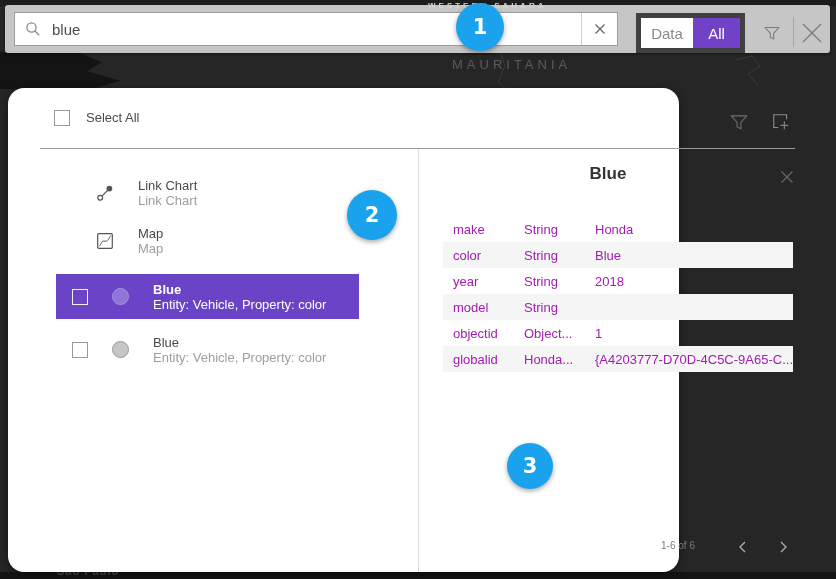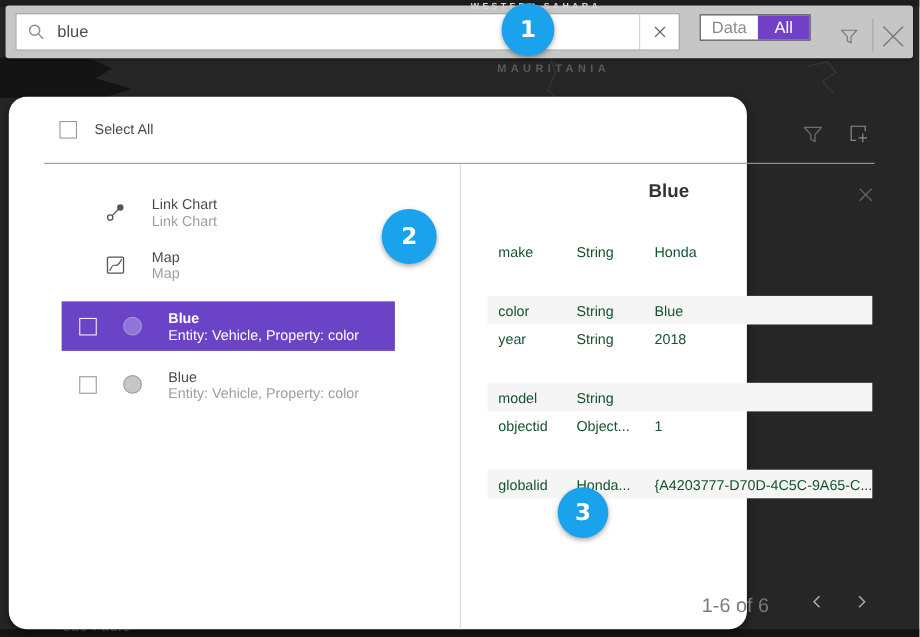--- a/index.html
+++ b/index.html
@@ -7,38 +7,38 @@
     position:relative;width:836px;height:579px;overflow:hidden;
     background:#262626;font-family:"Liberation Sans",sans-serif;
     -webkit-font-smoothing:antialiased;
   }
   
   .map-strip-top{position:absolute;left:0;top:0;right:0;height:6px;background:#1d1d1d;}
   .map-top-label{position:absolute;left:428px;top:1px;font-size:8px;font-weight:bold;
     letter-spacing:3px;color:#d6d6d6;z-index:3;white-space:nowrap;}
   .map-land{position:absolute;left:0;top:52px;width:150px;height:37px;background:#141414;
     clip-path:polygon(0 0,52% 0,68% 28%,58% 52%,80% 78%,62% 100%,0 100%);}
-  .map-country-label{position:absolute;left:452px;top:57px;font-size:10px;font-weight:bold;
+  .map-country-label{position:absolute;left:452px;top:57px;font-size:13px;font-weight:normal;
     letter-spacing:4px;color:#5a5a5a;white-space:nowrap;}
   .map-lines{position:absolute;left:0;top:52px;z-index:0;}
   .map-strip-bottom{position:absolute;left:0;right:0;top:572px;height:7px;background:#141414;z-index:1;}
   .map-city-label{position:absolute;left:57px;top:565px;font-size:11px;font-weight:bold;
     color:#4f4f4f;z-index:1;letter-spacing:1px;}
   
   .topbar{position:absolute;left:5px;top:5px;width:825px;height:48px;background:#c6c6c6;
     border-radius:3px;z-index:2;box-shadow:0 1px 3px rgba(0,0,0,.45);}
   .search-box{position:absolute;left:9px;top:7px;width:604px;height:34px;background:#fff;
     border:1px solid #9c9c9c;box-sizing:border-box;display:flex;align-items:center;}
   .search-box svg.mag{margin-left:10px;flex:0 0 auto;}
   .search-input{border:none;outline:none;flex:1 1 auto;margin-left:9px;font-size:15px;
     color:#4d4d4d;font-family:"Liberation Sans",sans-serif;background:transparent;min-width:0;}
   .clear-btn{width:35px;height:100%;border-left:1px solid #cfcfcf;display:flex;
     align-items:center;justify-content:center;cursor:pointer;flex:0 0 auto;}
-  .segmented{position:absolute;left:631px;top:8px;height:24px;display:flex;background:#fff;
-    border:1px solid #404040;box-sizing:border-box;}
+  .segmented{position:absolute;left:631px;top:8px;height:40px;display:flex;background:#fff;
+    border:5px solid #404040;box-sizing:border-box;}
   .seg-opt{display:flex;align-items:center;justify-content:center;font-size:15px;cursor:pointer;}
   .seg-data{width:52px;color:#8a8a8a;}
   .seg-all{width:47px;background:var(--accent);color:#fff;}
   .bar-filter{position:absolute;left:754px;top:15px;width:26px;height:26px;display:flex;
     align-items:center;justify-content:center;cursor:pointer;}
   .bar-divider{position:absolute;left:788px;top:12px;width:1px;height:30px;background:#a6a6a6;}
   .bar-close{position:absolute;left:794px;top:15px;width:26px;height:26px;display:flex;
     align-items:center;justify-content:center;cursor:pointer;}
   
   .panel{position:absolute;left:8px;top:88px;width:671px;height:484px;background:#fff;
@@ -67,25 +67,25 @@
   .row-3 .row-sub{color:#fff;}
   
   .detail-title{position:absolute;left:450px;top:76px;width:300px;text-align:center;
     font-size:17px;font-weight:600;color:#333;}
   .detail-close{position:absolute;left:770px;top:80px;width:18px;height:18px;cursor:pointer;
     display:flex;align-items:center;justify-content:center;}
   .dtable{position:absolute;left:435px;top:128px;width:350px;}
   .dt-head{display:grid;grid-template-columns:71px 71px 1fr;padding-left:10px;height:25px;
     align-items:center;font-size:13px;color:#4a4a4a;border-bottom:1px solid #cfcfcf;box-sizing:border-box;}
   .dt-row{display:grid;grid-template-columns:71px 71px 1fr;padding-left:10px;height:26px;
-    align-items:center;font-size:13px;color:#14532d;box-sizing:border-box;}
-  .dt-row.alt{background:#f5f5f5;margin-top:27px;}
+    align-items:center;font-size:13px;color:#a21caf;box-sizing:border-box;}
+  .dt-row.alt{background:#f5f5f5;}
   .dt-row span,.dt-head span{white-space:nowrap;overflow:hidden;}
-  .pagination-label{position:absolute;left:630px;top:452px;width:80px;text-align:left;
-    font-size:18px;color:#7a7a7a;}
+  .pagination-label{position:absolute;left:630px;top:452px;width:80px;text-align:center;
+    font-size:10px;color:#7a7a7a;}
   .page-prev{position:absolute;left:726px;top:450px;width:18px;height:18px;cursor:pointer;}
   .page-next{position:absolute;left:766px;top:450px;width:18px;height:18px;cursor:pointer;}
   
   .callout{position:absolute;border-radius:50%;background:var(--callout);color:#fff;
     display:flex;align-items:center;justify-content:center;font-weight:bold;font-size:21px;
     z-index:10;box-shadow:0 2px 5px rgba(0,0,0,.35);font-family:"DejaVu Sans","Liberation Sans",sans-serif;}
   .callout-1{left:456px;top:3px;width:48px;height:48px;}
   .callout-2{left:347px;top:190px;width:50px;height:50px;}
   .callout-3{left:507px;top:443px;width:46px;height:46px;}
 </style>

